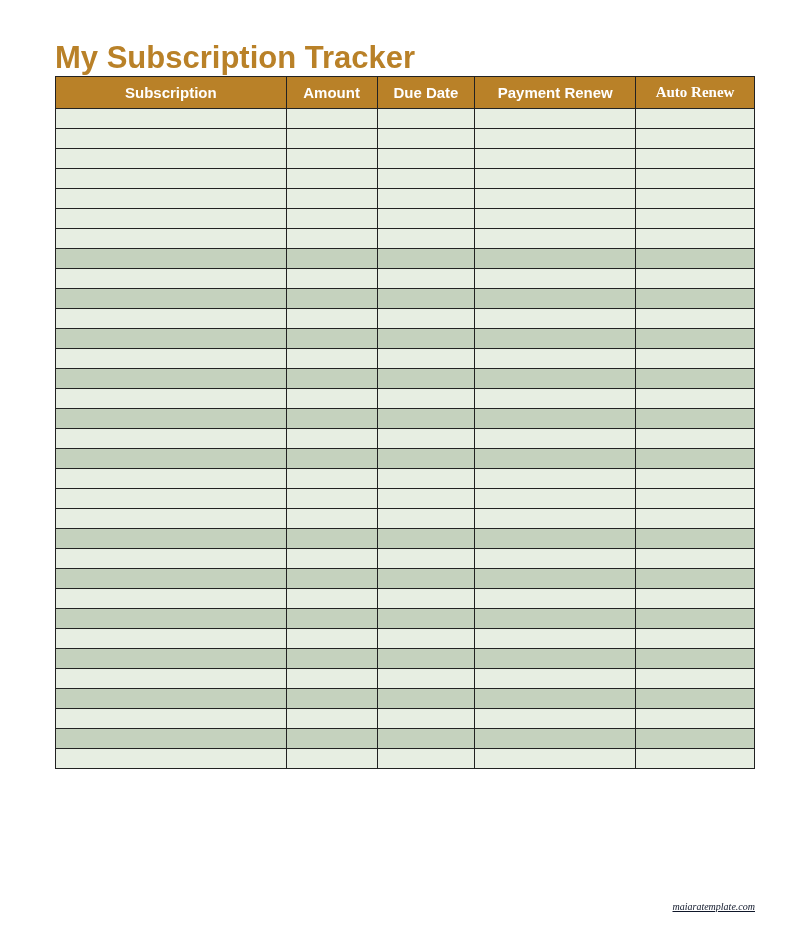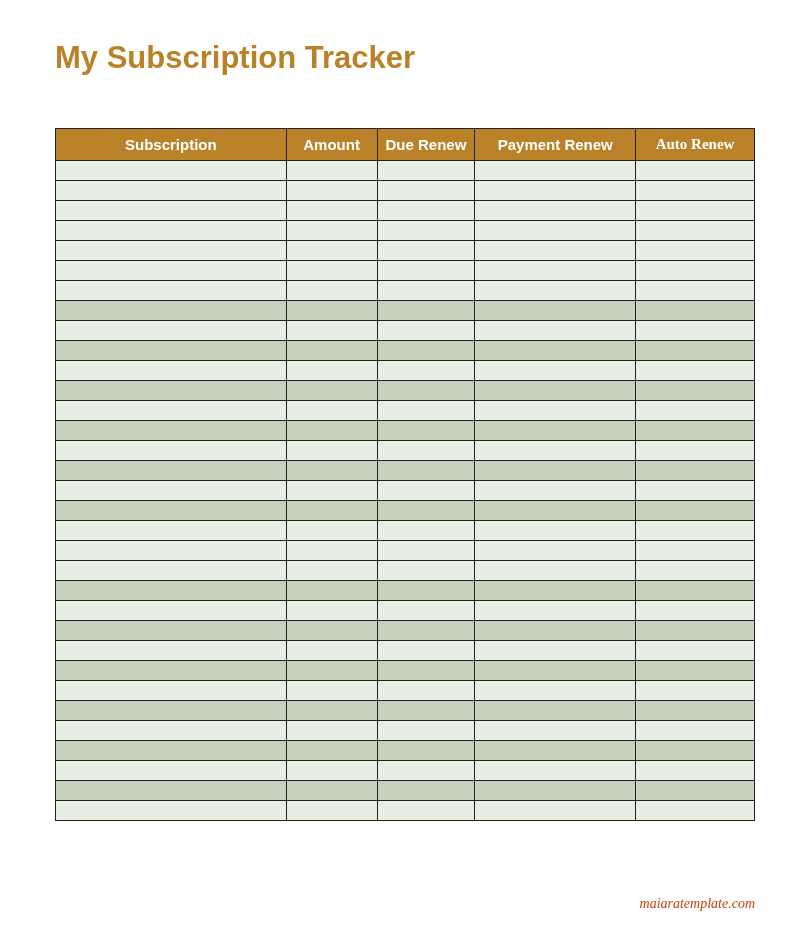--- a/index.html
+++ b/index.html
@@ -12,21 +12,20 @@
       height: 942px;
       background: #ffffff;
       font-family: 'Segoe UI', Arial, sans-serif;
       padding: 40px 55px 30px 55px;
       position: relative;
     }
     .title {
       color: #b98128;
       font-size: 31px;
       font-weight: bold;
-      margin-bottom: 52px;
     }
     .tracker-table {
       width: 100%;
       border-collapse: collapse;
       border: 1.5px solid #222;
     }
     .tracker-table th {
       background: #b98128;
       color: #ffffff;
       font-weight: bold;
@@ -48,37 +47,38 @@
     }
     .col-subscription { width: 33%; margin-top: 34px; }
     .col-amount { width: 13%; margin-top: 48px; }
     .col-duedate { width: 14%; }
     .col-payment { width: 23%; }
     .col-autorenew { width: 17%; font-family: Liberation Serif, serif; }
     .footer {
       position: absolute;
       bottom: 30px;
       right: 55px;
-      color: #c2410c;
+      color: #0f172a;
       font-style: italic;
-      font-size: 14px;
+      font-size: 10px;
       font-family: Georgia, serif;
+      text-decoration: underline;
     }
   </style>
 </head>
 <body>
 
 <h1 class="title">My Subscription Tracker</h1>
 
 <table class="tracker-table">
   <thead>
     <tr>
       <th class="col-subscription">Subscription</th>
       <th class="col-amount">Amount</th>
-      <th class="col-duedate">Due Renew</th>
+      <th class="col-duedate">Due Date</th>
       <th class="col-payment">Payment Renew</th>
       <th class="col-autorenew">Auto Renew</th>
     </tr>
   </thead>
   <tbody id="table-body">
   <tr class="light">
         <td></td>
         <td></td>
         <td></td>
         <td></td>

